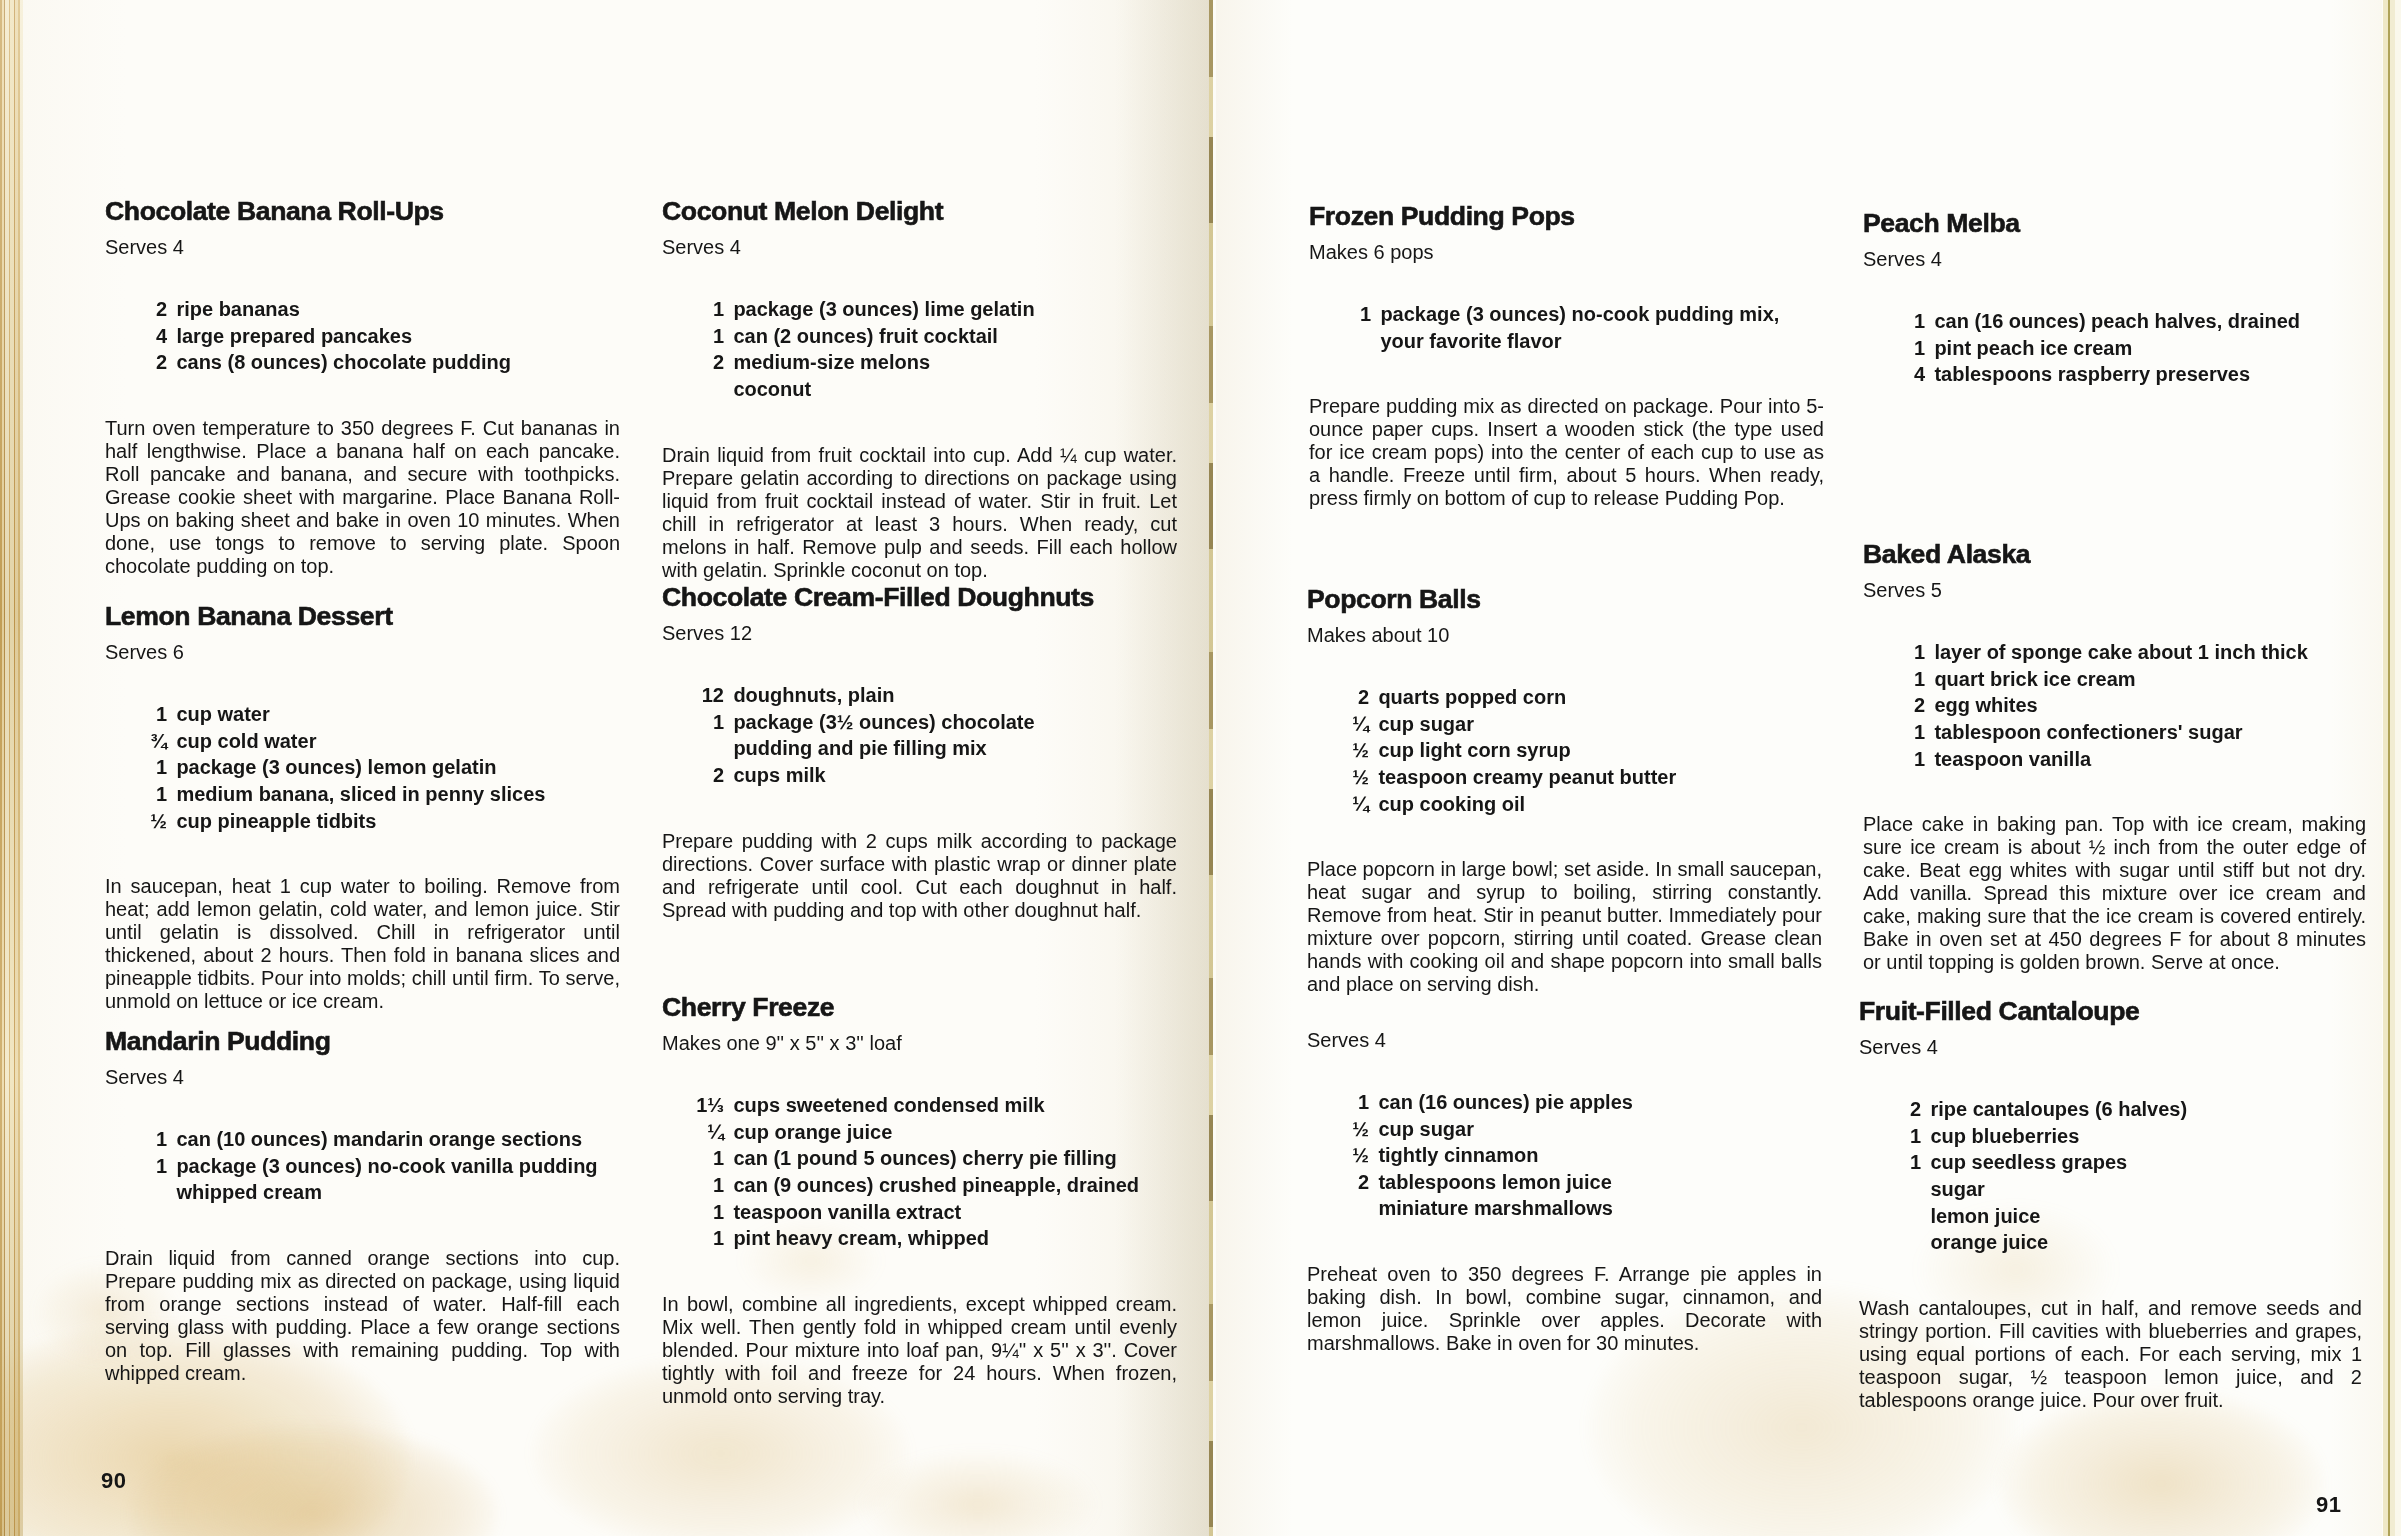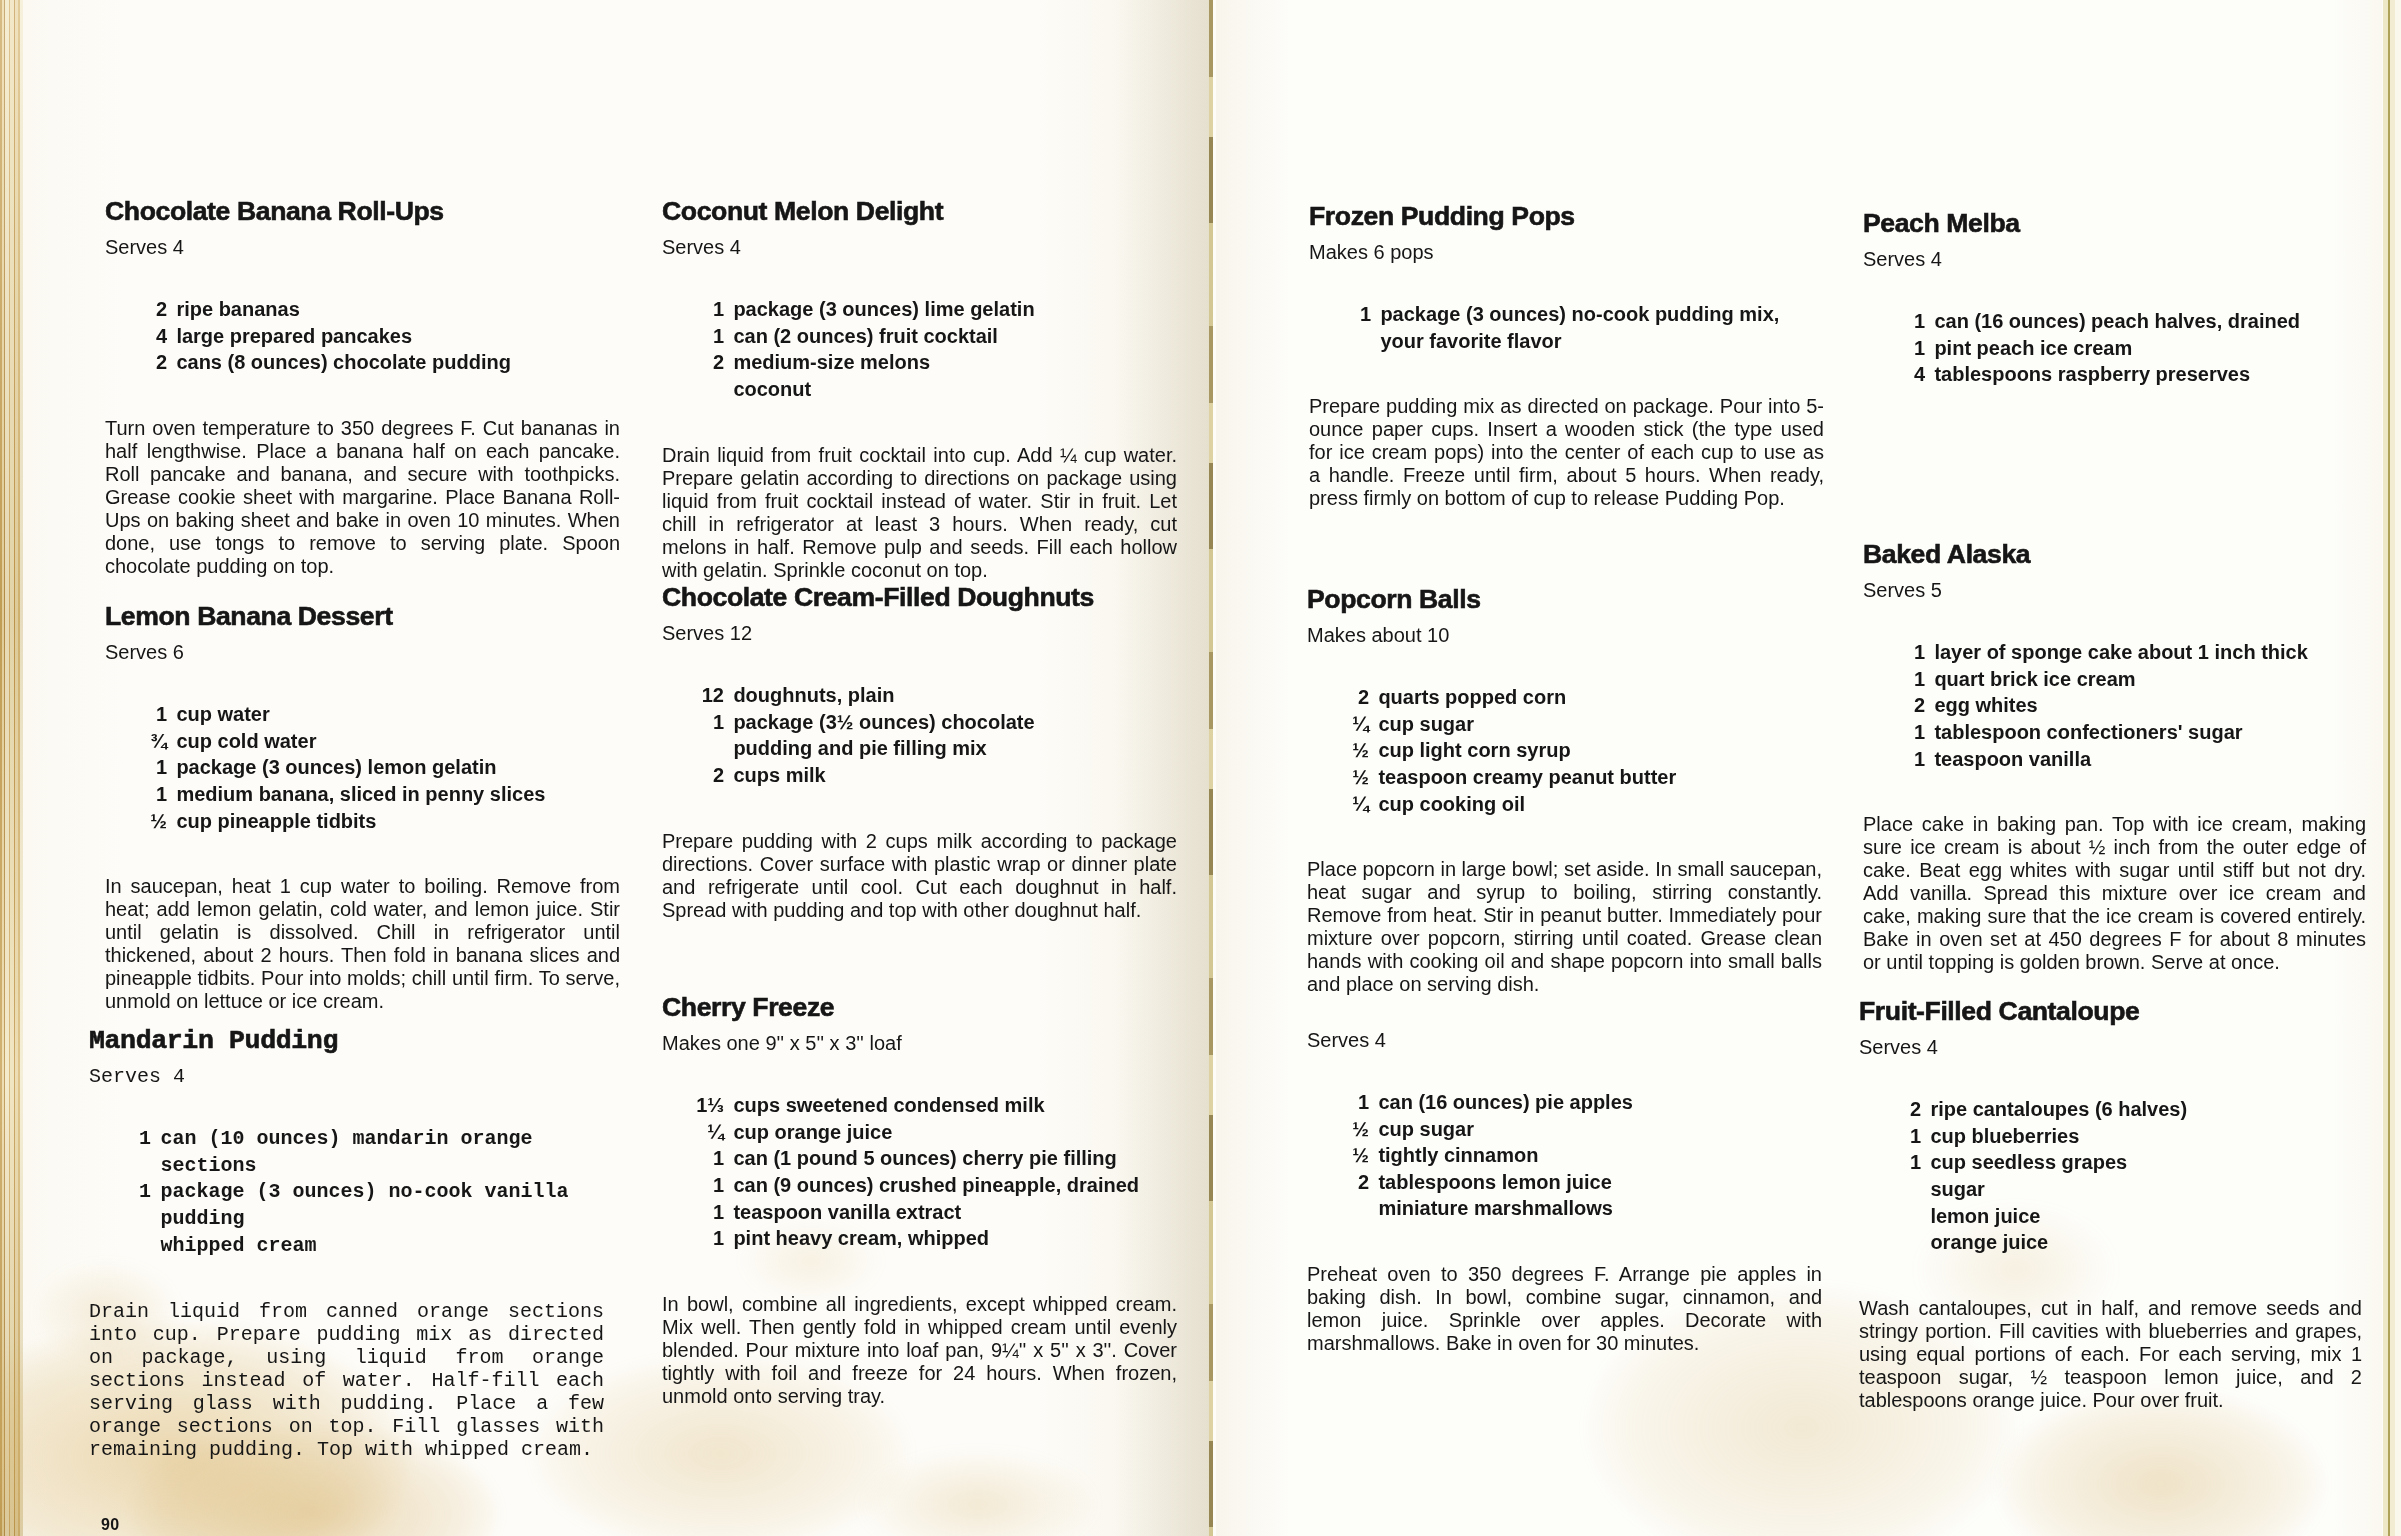--- a/index.html
+++ b/index.html
@@ -45,21 +45,21 @@
   .recipe h2{
     margin:0 0 10.3px 0;font-size:26.6px;line-height:29px;font-weight:bold;
     letter-spacing:-0.4px;-webkit-text-stroke:0.6px #161616;
   }
   .yield{margin:0;font-size:20px;line-height:22px;font-weight:normal;}
   .ings{margin:38px 0 0 24px;}
   .ing-row{display:flex;font-weight:bold;font-size:20px;line-height:26.6px;}
   .qty{width:38px;flex:0 0 38px;text-align:right;}
   .ing-text{flex:1;margin-left:9.4px;}
   .para{margin:41px 0 0 0;font-size:20px;line-height:23px;text-align:justify;}
-  .pageno{position:absolute;font-size:16px;font-weight:bold;letter-spacing:0.4px;margin-top:48px;}
+  .pageno{position:absolute;font-size:22px;font-weight:bold;letter-spacing:0.4px;}
 </style>
 </head>
 <body>
 
 <div class="spread">
 
   <div class="page-left"></div>
   <div class="page-right"></div>
   <div class="gutter-shadow"></div>
   <div class="gutter-line"></div>
@@ -117,21 +117,21 @@
           <span class="ing-text">medium banana, sliced in penny slices</span>
         </div>
         <div class="ing-row">
           <span class="qty">½</span>
           <span class="ing-text">cup pineapple tidbits</span>
         </div>
       </div>
     <p class="para">In saucepan, heat 1 cup water to boiling. Remove from heat; add lemon gelatin, cold water, and lemon juice. Stir until gelatin is dissolved. Chill in refrigerator until thickened, about 2 hours. Then fold in banana slices and pineapple tidbits. Pour into molds; chill until firm. To serve, unmold on lettuce or ice cream.</p>
   </section>
 
-  <section class="recipe" style="left:89px;top:1027px;font-family:Liberation Mono, monospace;">
+  <section class="recipe" style="left:105px;top:1027px;">
     <h2>Mandarin Pudding</h2>
     <p class="yield">Serves 4</p>
     <div class="ings">
         <div class="ing-row">
           <span class="qty">1</span>
           <span class="ing-text">can (10 ounces) mandarin orange sections</span>
         </div>
         <div class="ing-row">
           <span class="qty">1</span>
           <span class="ing-text">package (3 ounces) no-cook vanilla pudding</span>

